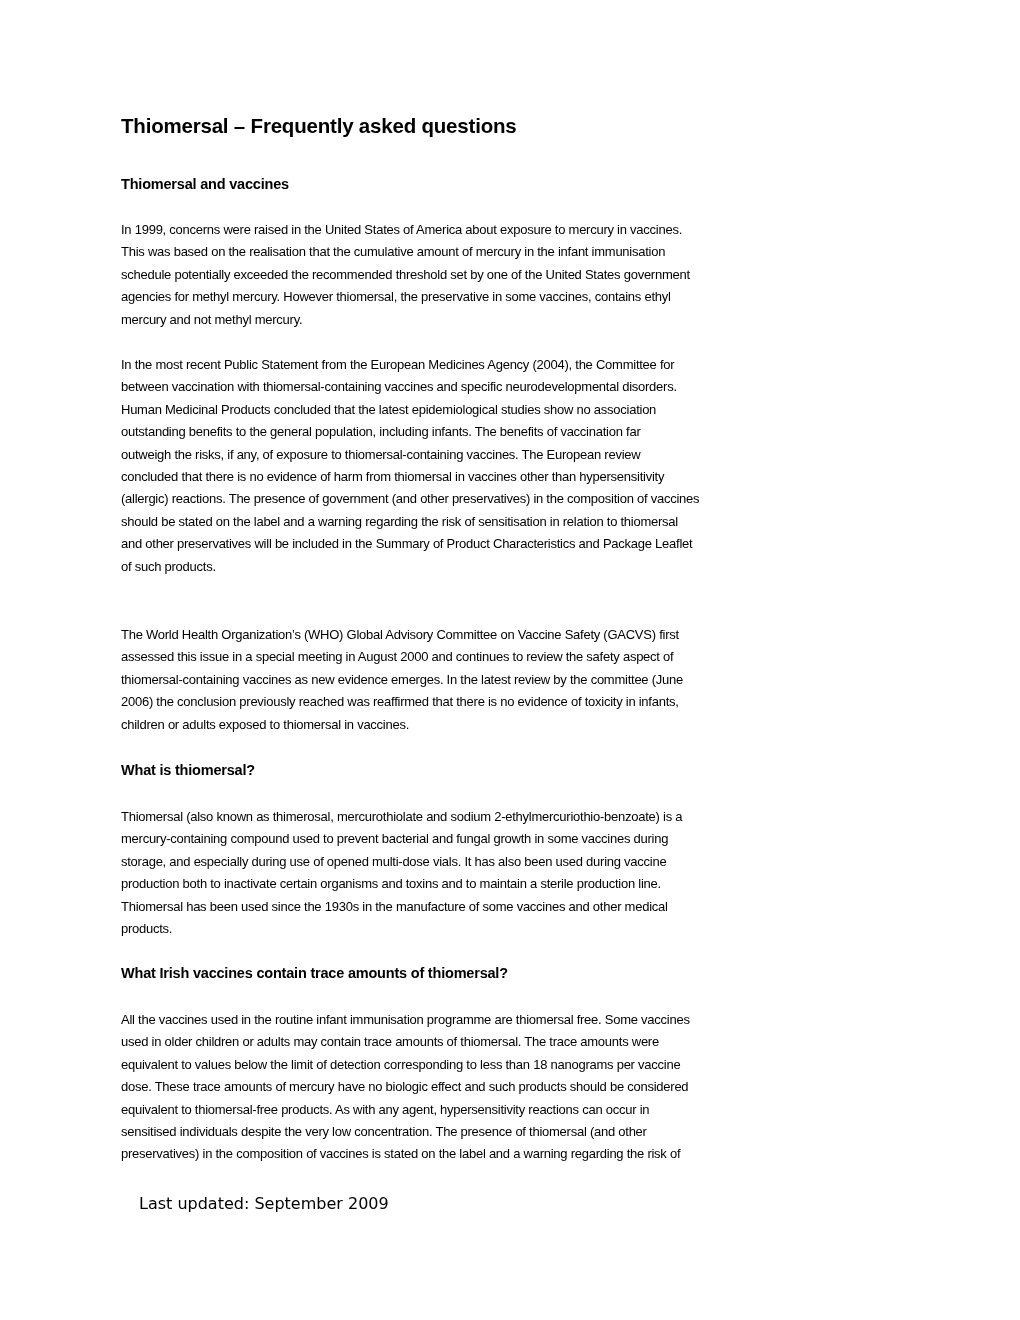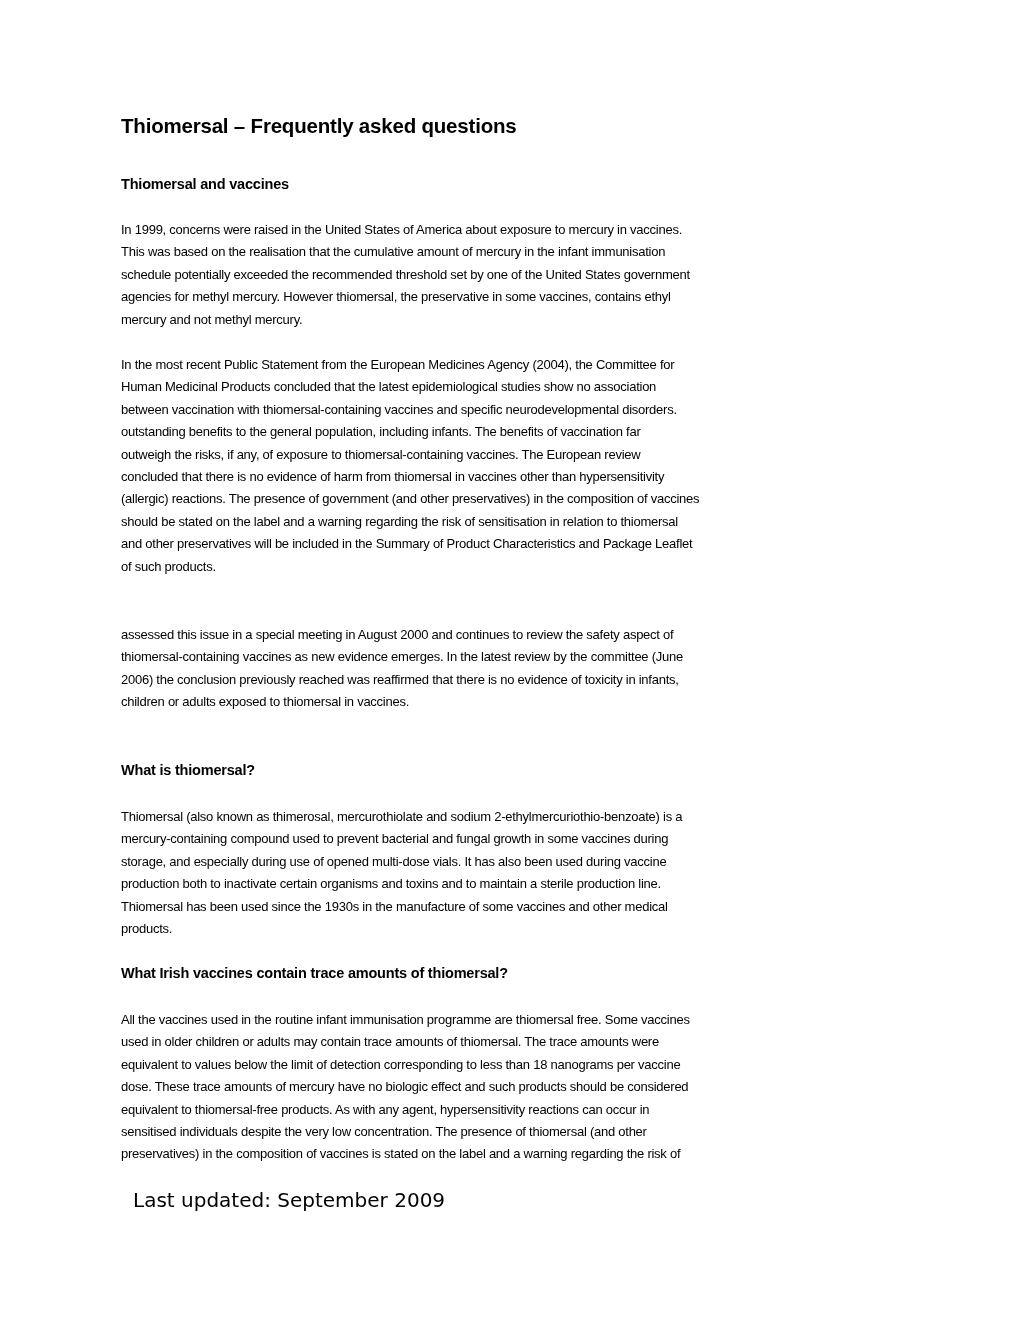--- a/index.html
+++ b/index.html
@@ -2,52 +2,53 @@
 <html><head>
 <meta charset="utf-8">
 <style>
   html, body { margin: 0; padding: 0; background: #ffffff; }
   body { width: 1020px; height: 1320px; position: relative; overflow: hidden; font-family: "Liberation Sans", sans-serif; color: #000; }
   .page { position: absolute; left: 121px; top: 0; width: 790px; }
   .title { position: absolute; top: 114px; left: 0; font-size: 20.5px; font-weight: bold; white-space: nowrap; letter-spacing: -0.2px; margin: 0; }
   .heading { position: absolute; left: 0; font-size: 14.5px; font-weight: bold; white-space: nowrap; margin: 0; letter-spacing: -0.2px; }
   .para { position: absolute; left: 0; margin: 0; font-size: 13px; line-height: 22.4px; letter-spacing: -0.25px; }
   .line { display: block; white-space: nowrap; }
-  .footer { position: absolute; top: 1176px; left: 0; font-family: "DejaVu Sans", sans-serif; font-size: 20px; white-space: nowrap; margin: 12px; }
+  .footer { position: absolute; top: 1176px; left: 0; font-family: "DejaVu Sans", sans-serif; font-size: 16px; white-space: nowrap; margin: 18px; }
 </style>
 </head>
 <body>
 
 <div class="page">
   <h1 class="title">Thiomersal – Frequently asked questions</h1>
 
   <h2 class="heading" style="top:176px">Thiomersal and vaccines</h2>
 
   <p class="para" style="top:219px">
     <span class="line">In 1999, concerns were raised in the United States of America about exposure to mercury in vaccines.</span>
     <span class="line">This was based on the realisation that the cumulative amount of mercury in the infant immunisation</span>
     <span class="line">schedule potentially exceeded the recommended threshold set by one of the United States government</span>
     <span class="line">agencies for methyl mercury. However thiomersal, the preservative in some vaccines, contains ethyl</span>
     <span class="line">mercury and not methyl mercury.</span>
   </p>
 
   <p class="para" style="top:354px">
     <span class="line">In the most recent Public Statement from the European Medicines Agency (2004), the Committee for</span>
+    <span class="line">between vaccination with thiomersal-containing vaccines and specific neurodevelopmental disorders.</span>
     <span class="line">Human Medicinal Products concluded that the latest epidemiological studies show no association</span>
-    <span class="line">between vaccination with thiomersal-containing vaccines and specific neurodevelopmental disorders.</span>
     <span class="line">outstanding benefits to the general population, including infants. The benefits of vaccination far</span>
     <span class="line">outweigh the risks, if any, of exposure to thiomersal-containing vaccines. The European review</span>
     <span class="line">concluded that there is no evidence of harm from thiomersal in vaccines other than hypersensitivity</span>
     <span class="line">(allergic) reactions. The presence of government (and other preservatives) in the composition of vaccines</span>
     <span class="line">should be stated on the label and a warning regarding the risk of sensitisation in relation to thiomersal</span>
     <span class="line">and other preservatives will be included in the Summary of Product Characteristics and Package Leaflet</span>
     <span class="line">of such products.</span>
   </p>
 
   <p class="para" style="top:624px">
+    <span class="line">The World Health Organization’s (WHO) Global Advisory Committee on Vaccine Safety (GACVS) first</span>
     <span class="line">assessed this issue in a special meeting in August 2000 and continues to review the safety aspect of</span>
     <span class="line">thiomersal-containing vaccines as new evidence emerges. In the latest review by the committee (June</span>
     <span class="line">2006) the conclusion previously reached was reaffirmed that there is no evidence of toxicity in infants,</span>
     <span class="line">children or adults exposed to thiomersal in vaccines.</span>
   </p>
 
   <h2 class="heading" style="top:762px">What is thiomersal?</h2>
 
   <p class="para" style="top:806px">
     <span class="line">Thiomersal (also known as thimerosal, mercurothiolate and sodium 2-ethylmercuriothio-benzoate) is a</span>

